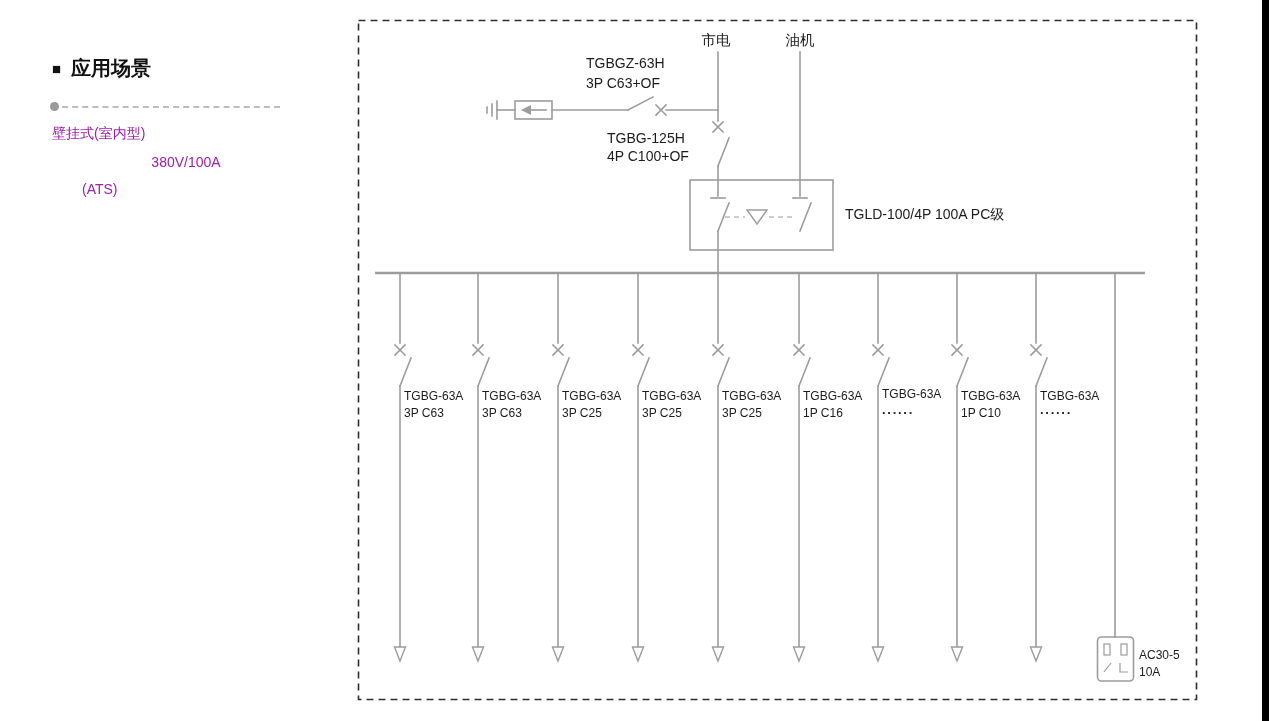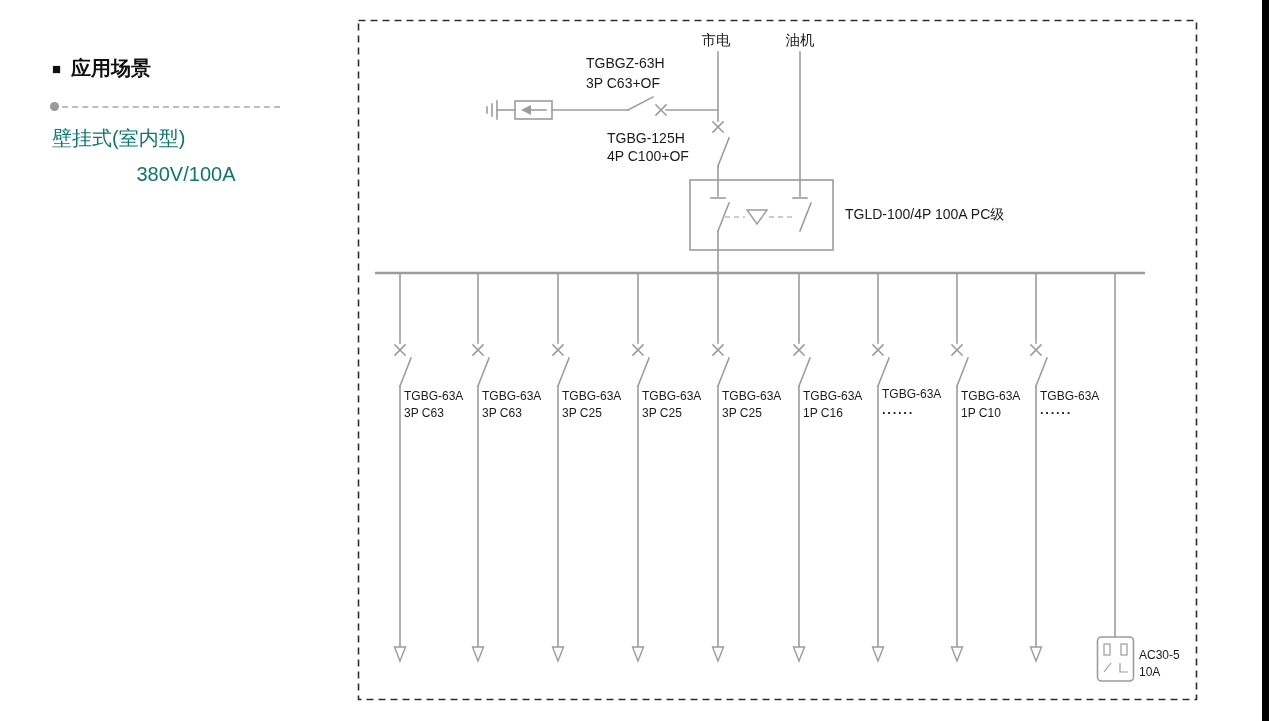--- a/index.html
+++ b/index.html
@@ -11,21 +11,21 @@
     position: relative;
     overflow: hidden;
   }
 
   
   .sidebar { position: absolute; left: 52px; top: 55px; width: 260px; }
   .heading { display: flex; align-items: center; gap: 10px; font-size: 20px; font-weight: bold; color: #111; }
   .bullet { font-size: 15px; line-height: 1; }
   .sep { margin-top: 24px; border-top: 2px dashed #bdbdbd; position: relative; width: 228px; }
   .dot { position: absolute; left: -2px; top: -6px; width: 9px; height: 9px; border-radius: 50%; background: #9a9a9a; }
-  .spec-line { font-size: 20px; color: #0f766e; }
+  .spec-line { font-size: 14px; color: #a21caf; }
   .l1 { margin-top: 17px; }
   .l2 { margin-top: 11px; padding-left: 8px; text-align: center; }
   .l3 { margin-top: 11px; padding-left: 30px; }
 
   
   .diagram-svg { position: absolute; left: 0; top: 0; }
   .diagram-svg text { font-family: "Liberation Sans", sans-serif; fill: #1b1b1b; }
   .ln    { stroke: #9c9c9c; stroke-width: 1.6; fill: none; stroke-linecap: square; }
   .lnt   { stroke: #9c9c9c; stroke-width: 1.2; fill: none; }
   .bus   { stroke: #9c9c9c; stroke-width: 2.6; }
@@ -47,20 +47,21 @@
 <div class="sidebar">
   <div class="heading">
     <span class="bullet">■</span>
     <span>应用场景</span>
   </div>
   <div class="sep">
     <span class="dot"></span>
   </div>
   <div class="spec-line l1">壁挂式(室内型)</div>
   <div class="spec-line l2">380V/100A</div>
+  <div class="spec-line l3">(ATS)</div>
 </div>
 
 <svg class="diagram-svg" width="1269" height="721" viewBox="0 0 1269 721">
 
   <rect class="border-rect" x="358.5" y="20.5" width="838" height="679"></rect>
 
   <text class="t-src" x="716" y="45" text-anchor="middle">市电</text>
   <text class="t-src" x="800" y="45" text-anchor="middle">油机</text>
 
   <line class="ln" x1="718" y1="52" x2="718" y2="121"></line>

